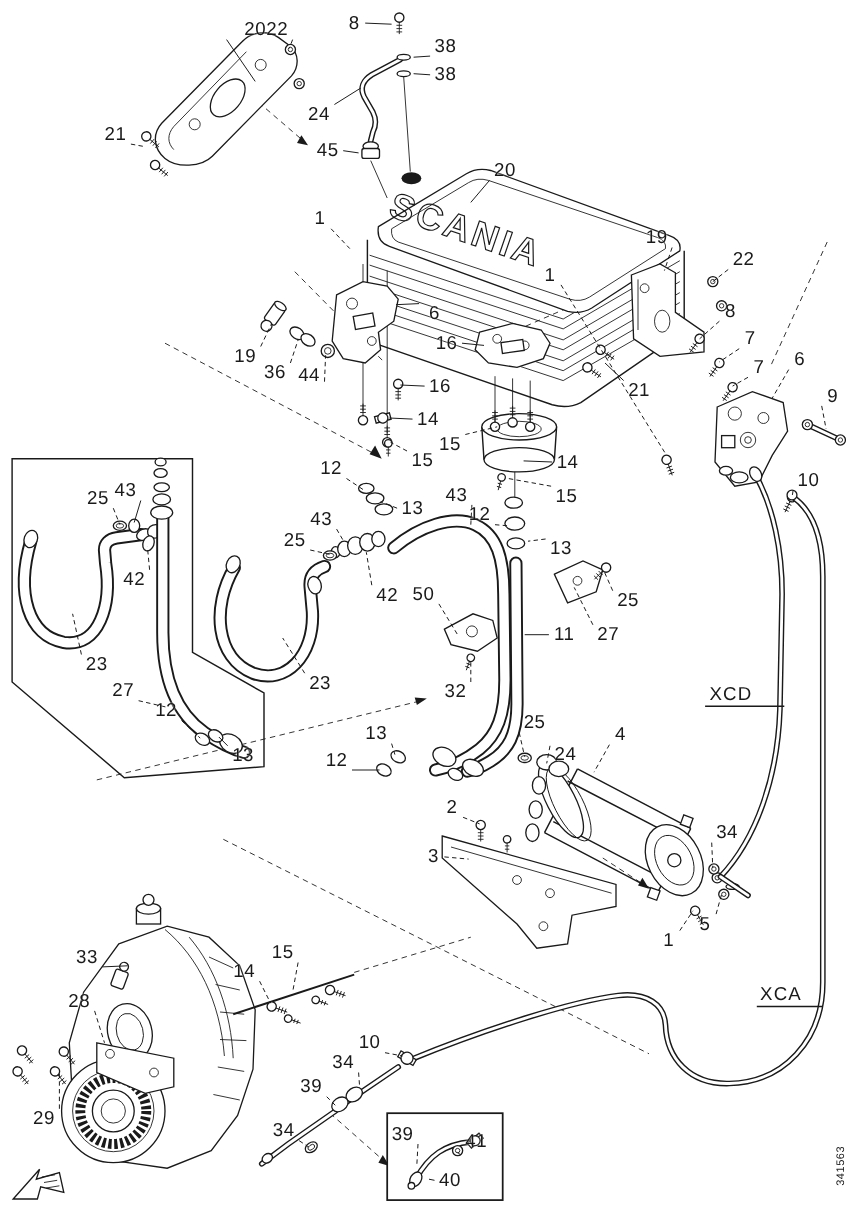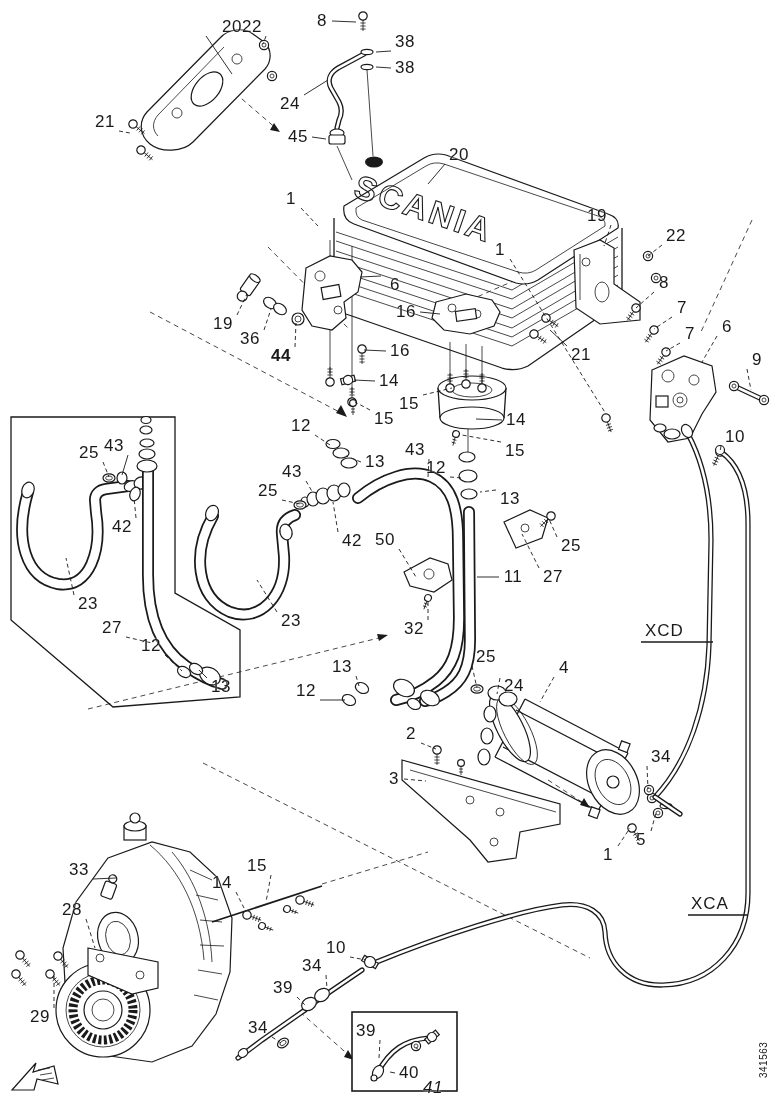--- a/index.html
+++ b/index.html
@@ -480,21 +480,21 @@
       <div class="callout" style="left: 682px; top: 308px;">7</div>
       <div class="callout" style="left: 690px; top: 334px;">7</div>
       <div class="callout" style="left: 727px; top: 327px;">6</div>
       <div class="callout" style="left: 757px; top: 360px;">9</div>
       <div class="callout" style="left: 581px; top: 355px;">21</div>
       <div class="callout" style="left: 735px; top: 437px;">10</div>
       <div class="callout" style="left: 395px; top: 285px;">6</div>
       <div class="callout" style="left: 406px; top: 312px;">16</div>
       <div class="callout" style="left: 223px; top: 324px;">19</div>
       <div class="callout" style="left: 250px; top: 339px;">36</div>
-      <div class="callout" style="left: 281px; top: 356px; font-weight: bold;">44</div>
+      <div class="callout" style="left: 281px; top: 341px;">44</div>
       <div class="callout" style="left: 400px; top: 351px;">16</div>
       <div class="callout" style="left: 389px; top: 381px;">14</div>
       <div class="callout" style="left: 409px; top: 404px;">15</div>
       <div class="callout" style="left: 384px; top: 419px;">15</div>
       <div class="callout" style="left: 516px; top: 420px;">14</div>
       <div class="callout" style="left: 515px; top: 451px;">15</div>
       <div class="callout" style="left: 301px; top: 426px;">12</div>
       <div class="callout" style="left: 375px; top: 462px;">13</div>
       <div class="callout" style="left: 415px; top: 450px;">43</div>
       <div class="callout" style="left: 436px; top: 468px;">12</div>
@@ -528,16 +528,16 @@
       <div class="callout" style="left: 79px; top: 870px;">33</div>
       <div class="callout" style="left: 72px; top: 910px;">28</div>
       <div class="callout" style="left: 40px; top: 1017px;">29</div>
       <div class="callout" style="left: 222px; top: 883px;">14</div>
       <div class="callout" style="left: 257px; top: 866px;">15</div>
       <div class="callout" style="left: 336px; top: 948px;">10</div>
       <div class="callout" style="left: 312px; top: 966px;">34</div>
       <div class="callout" style="left: 283px; top: 988px;">39</div>
       <div class="callout" style="left: 258px; top: 1028px;">34</div>
       <div class="callout" style="left: 366px; top: 1031px;">39</div>
-      <div class="callout" style="left: 433px; top: 1088px; font-style: italic;">41</div>
+      <div class="callout" style="left: 433px; top: 1038px;">41</div>
       <div class="callout" style="left: 409px; top: 1073px;">40</div>
     </div>
 </div>
 
 </body></html>

